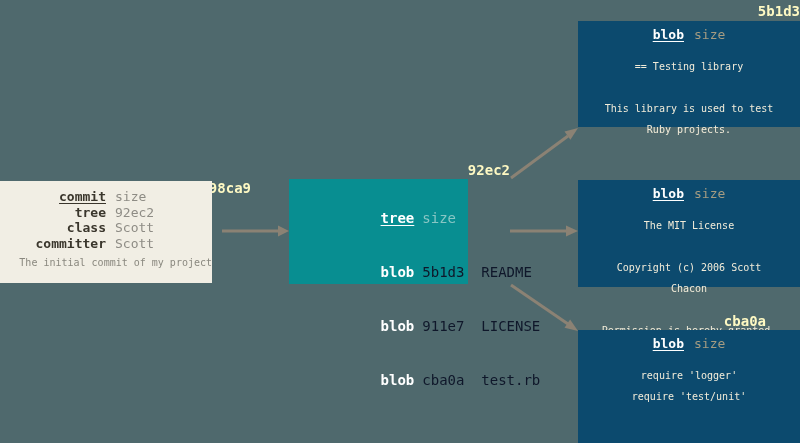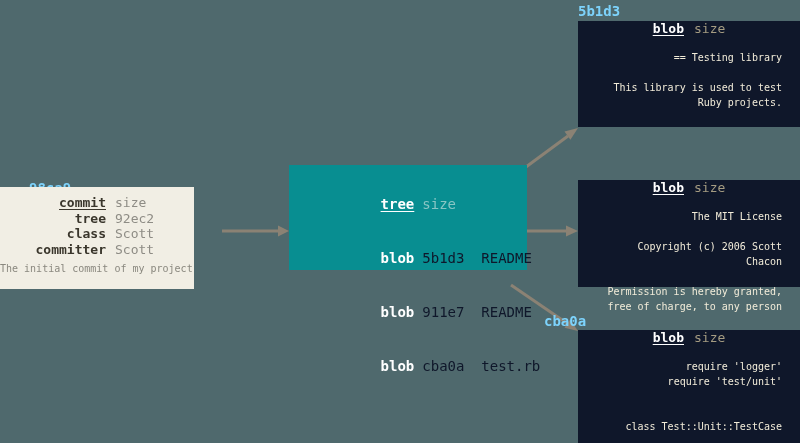--- a/index.html
+++ b/index.html
@@ -12,66 +12,66 @@
     font-family: "DejaVu Sans Mono", monospace;
   }
   .arrows-layer { position: absolute; left: 0; top: 0; }
   .arrows-layer line { stroke: #8b8274; stroke-width: 3; }
   .arrows-layer polygon { fill: #8b8274; }
 
   .node-label {
     position: absolute;
     height: 18px;
     line-height: 18px;
-    text-align: left;
+    text-align: right;
     font-weight: bold;
     font-size: 14px;
-    color: #7dd3fc;
+    color: #fef9c3;
   }
   .box { position: absolute; box-sizing: border-box; }
 
   
   .commit-box { background: #f1eee4; padding-top: 8px; }
   .kv-row { display: flex; line-height: 15.5px; font-size: 13px; }
   .kv-row .key { width: 106px; text-align: right; font-weight: bold; color: #3a362c; white-space: pre; }
   .kv-row .val { margin-left: 9px; color: #8e8c85; white-space: pre; }
   .type-key { text-decoration: underline; text-underline-offset: 2px; }
   .commit-message {
     margin-top: 5px;
-    text-align: left;
+    text-align: right;
     font-size: 10px;
     line-height: 14px;
     color: #8a887f;
   }
 
   
   .tree-box { background: #088e91; padding: 12px 0 0 41px; }
   .tree-row { line-height: 18px; font-size: 14px; white-space: pre; }
   .tree-row .key { font-weight: bold; color: #ffffff; }
   .tree-row .val { color: #0f172a; margin-left: 8px; white-space: pre; }
   .tree-row .val.dim { color: #88c6c4; }
 
   
-  .blob-box { background: #0f172a; padding-top: 0; }
+  .blob-box { background: #0c4a6e; padding-top: 6px; }
   .blob-header { text-align: center; line-height: 16px; font-size: 13px; }
   .blob-header .key {
     font-weight: bold;
     color: #ffffff;
     text-decoration: underline;
     text-underline-offset: 2px;
   }
   .blob-header .size { color: #a59c82; margin-left: 10px; }
   .blob-content {
     margin-top: 13px;
     padding: 0 18px;
     font-size: 10px;
-    line-height: 15px;
+    line-height: 21px;
     color: #f2ecd9;
     white-space: pre-line;
-    text-align: right;
+    text-align: center;
   }
 </style>
 </head>
 <body>
 
 <div class="canvas">
 
   <svg class="arrows-layer" width="800" height="443" viewBox="0 0 800 443">
     <g>
       <line x1="222" y1="231" x2="278" y2="231"></line>
@@ -85,50 +85,50 @@
       <line x1="510" y1="231" x2="566" y2="231"></line>
       <polygon points="566,225.5 578,231 566,236.5"></polygon>
     </g>
     <g>
       <line x1="511" y1="285" x2="568" y2="324"></line>
       <polygon points="564.5,327.7 578,331 570.1,319.5"></polygon>
     </g>
   </svg>
 
   <div class="node-label" style="left:0px; top:179px; width:222px;padding-left:29px;">98ca9</div>
-  <div class="box commit-box" style="left:0px; top:187px; width:194px; height:102px;">
+  <div class="box commit-box" style="left:0px; top:181px; width:212px; height:102px;">
     <div class="kv-row">
       <span class="key type-key">commit</span>
       <span class="val">size</span>
     </div>
     <div class="kv-row">
       <span class="key">tree</span>
       <span class="val">92ec2</span>
     </div>
     <div class="kv-row">
       <span class="key">class</span>
       <span class="val">Scott</span>
     </div>
     <div class="kv-row">
       <span class="key">committer</span>
       <span class="val">Scott</span>
     </div>
     <div class="commit-message">The initial commit of my project</div>
   </div>
 
   <div class="node-label" style="left:289px; top:161px; width:221px;">92ec2</div>
-  <div class="box tree-box" style="left:289px; top:165px; width:238px; height:105px;">
+  <div class="box tree-box" style="left:289px; top:179px; width:179px; height:105px;">
     <div class="tree-row">
       <span class="key type-key">tree</span><span class="val dim">size</span>
     </div>
     <div class="tree-row">
       <span class="key">blob</span><span class="val">5b1d3  README</span>
     </div>
     <div class="tree-row">
-      <span class="key">blob</span><span class="val">911e7  README</span>
+      <span class="key">blob</span><span class="val">911e7  LICENSE</span>
     </div>
     <div class="tree-row">
       <span class="key">blob</span><span class="val">cba0a  test.rb</span>
     </div>
   </div>
 
   <div class="node-label" style="left:578px; top:2px; width:222px;">5b1d3</div>
   <div class="box blob-box" style="left:578px; top:21px; width:222px; height:106px;">
     <div class="blob-header">
       <span class="key">blob</span><span class="size">size</span>

